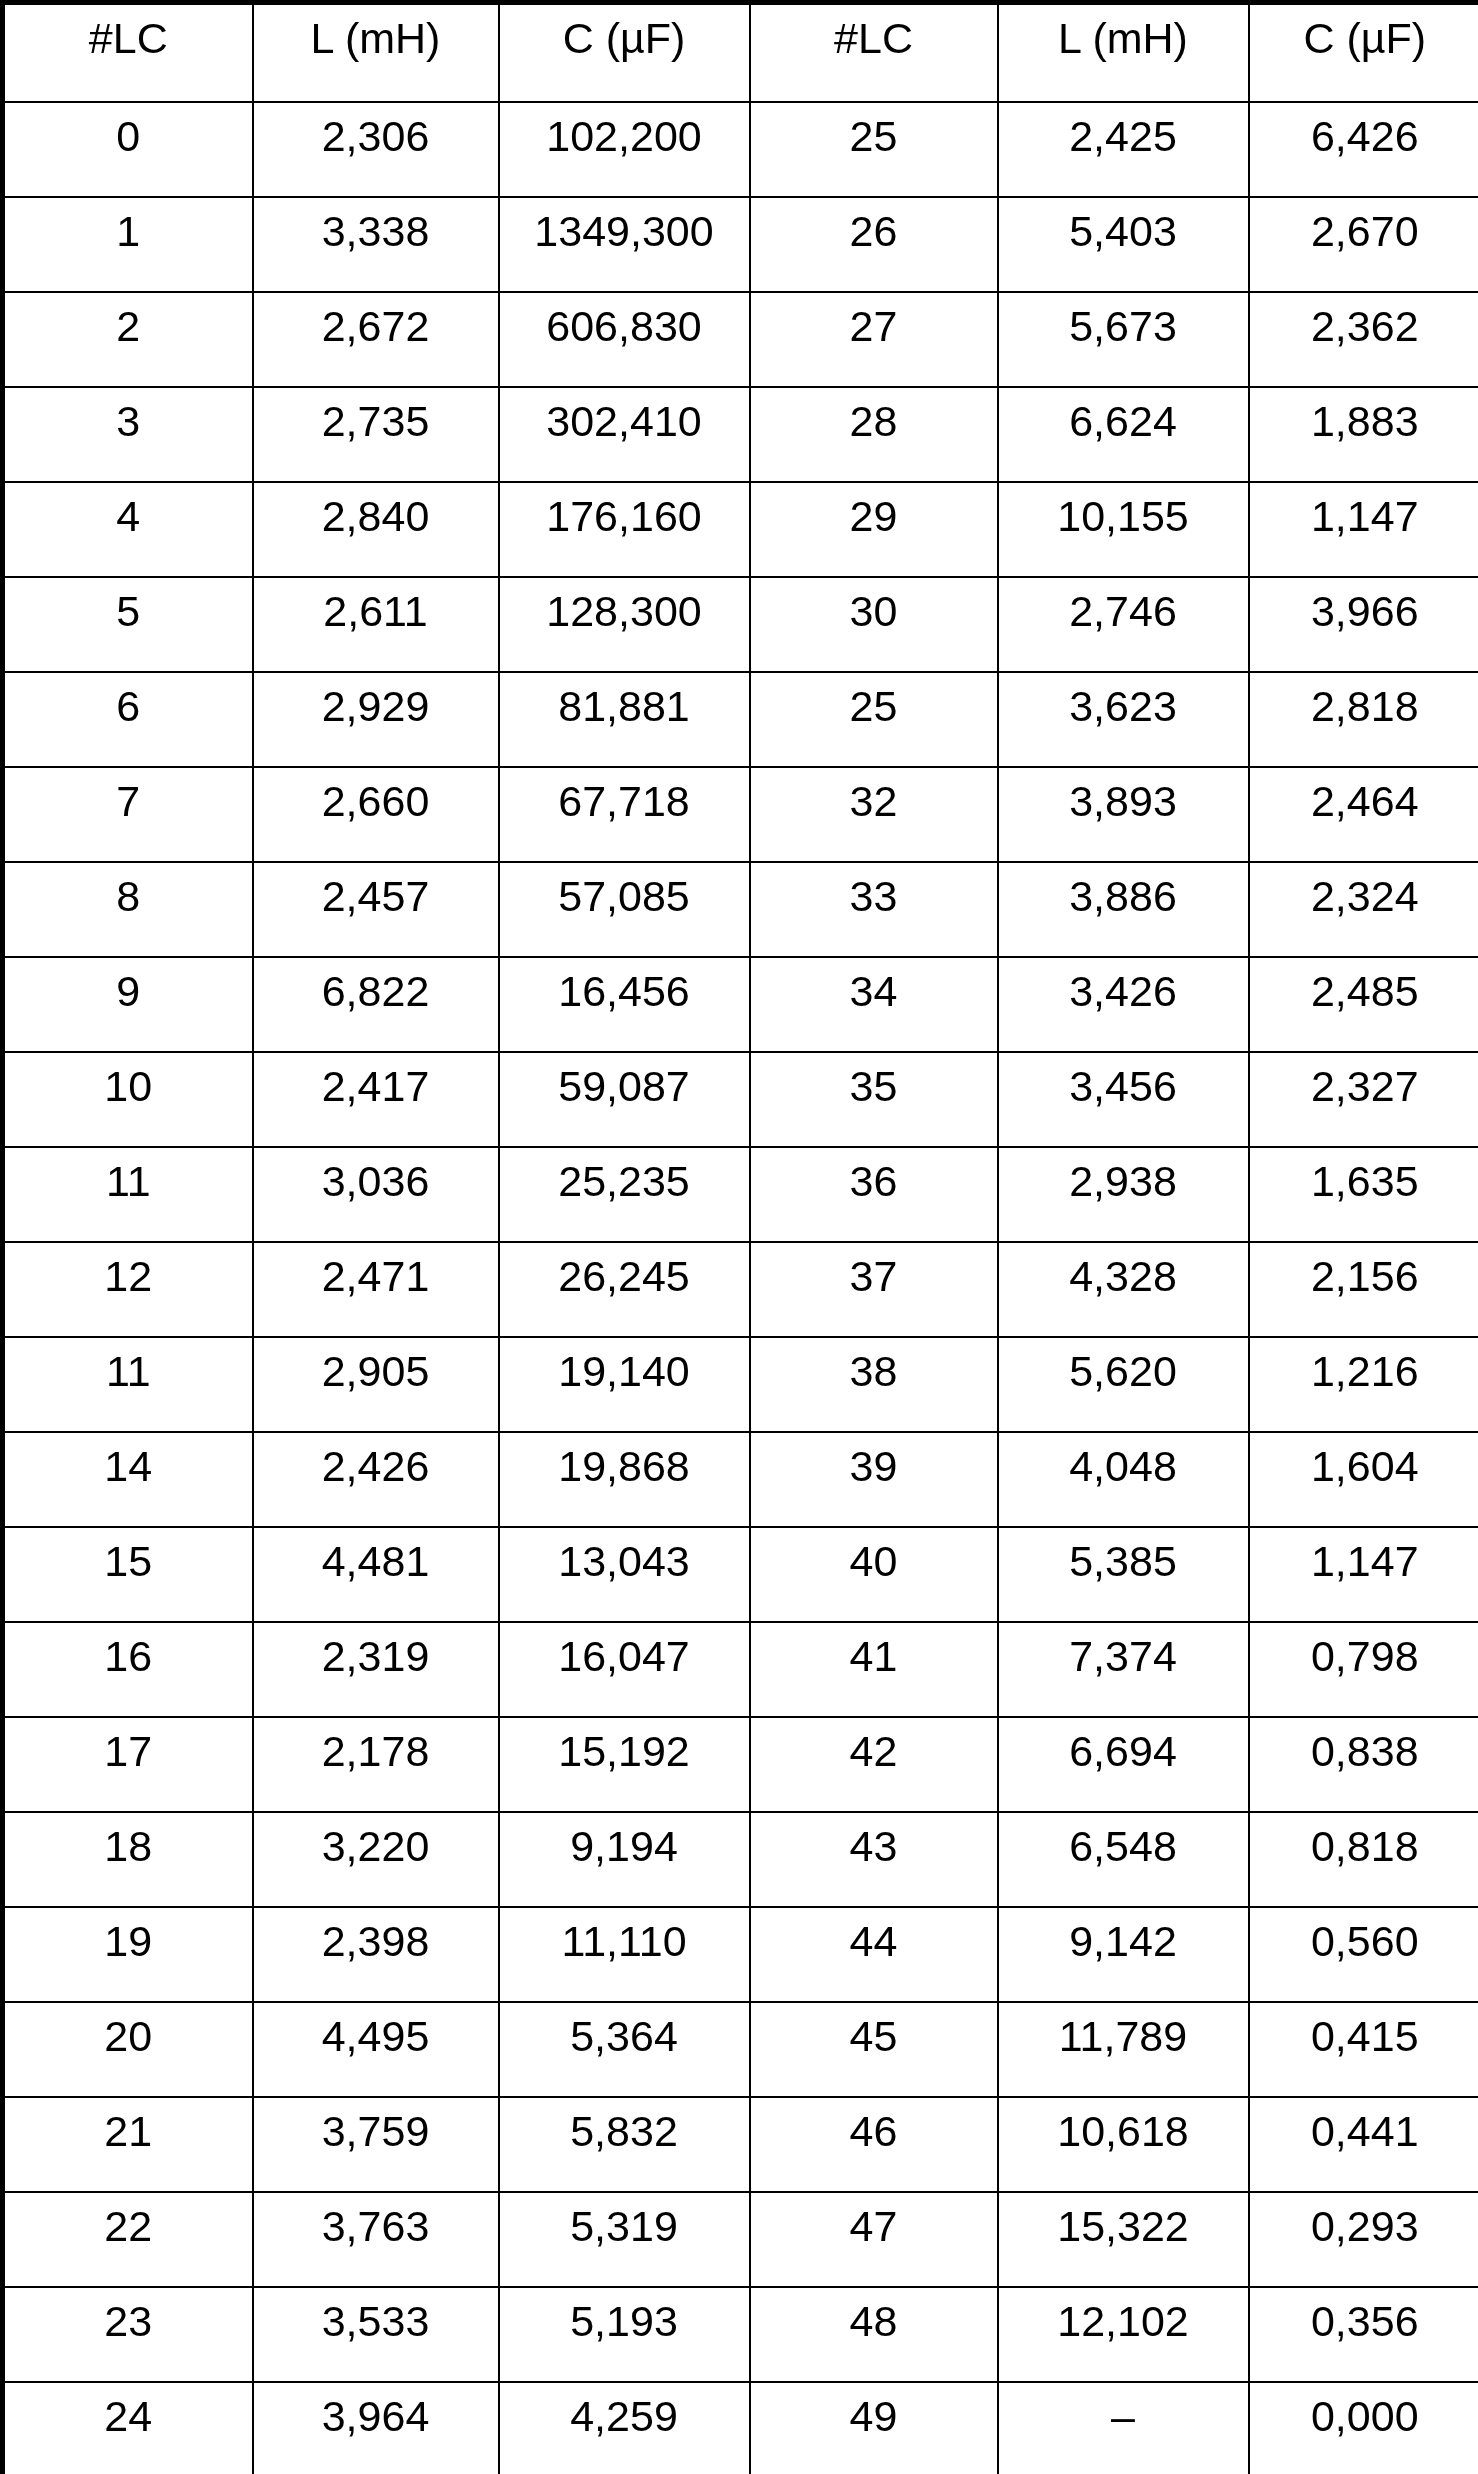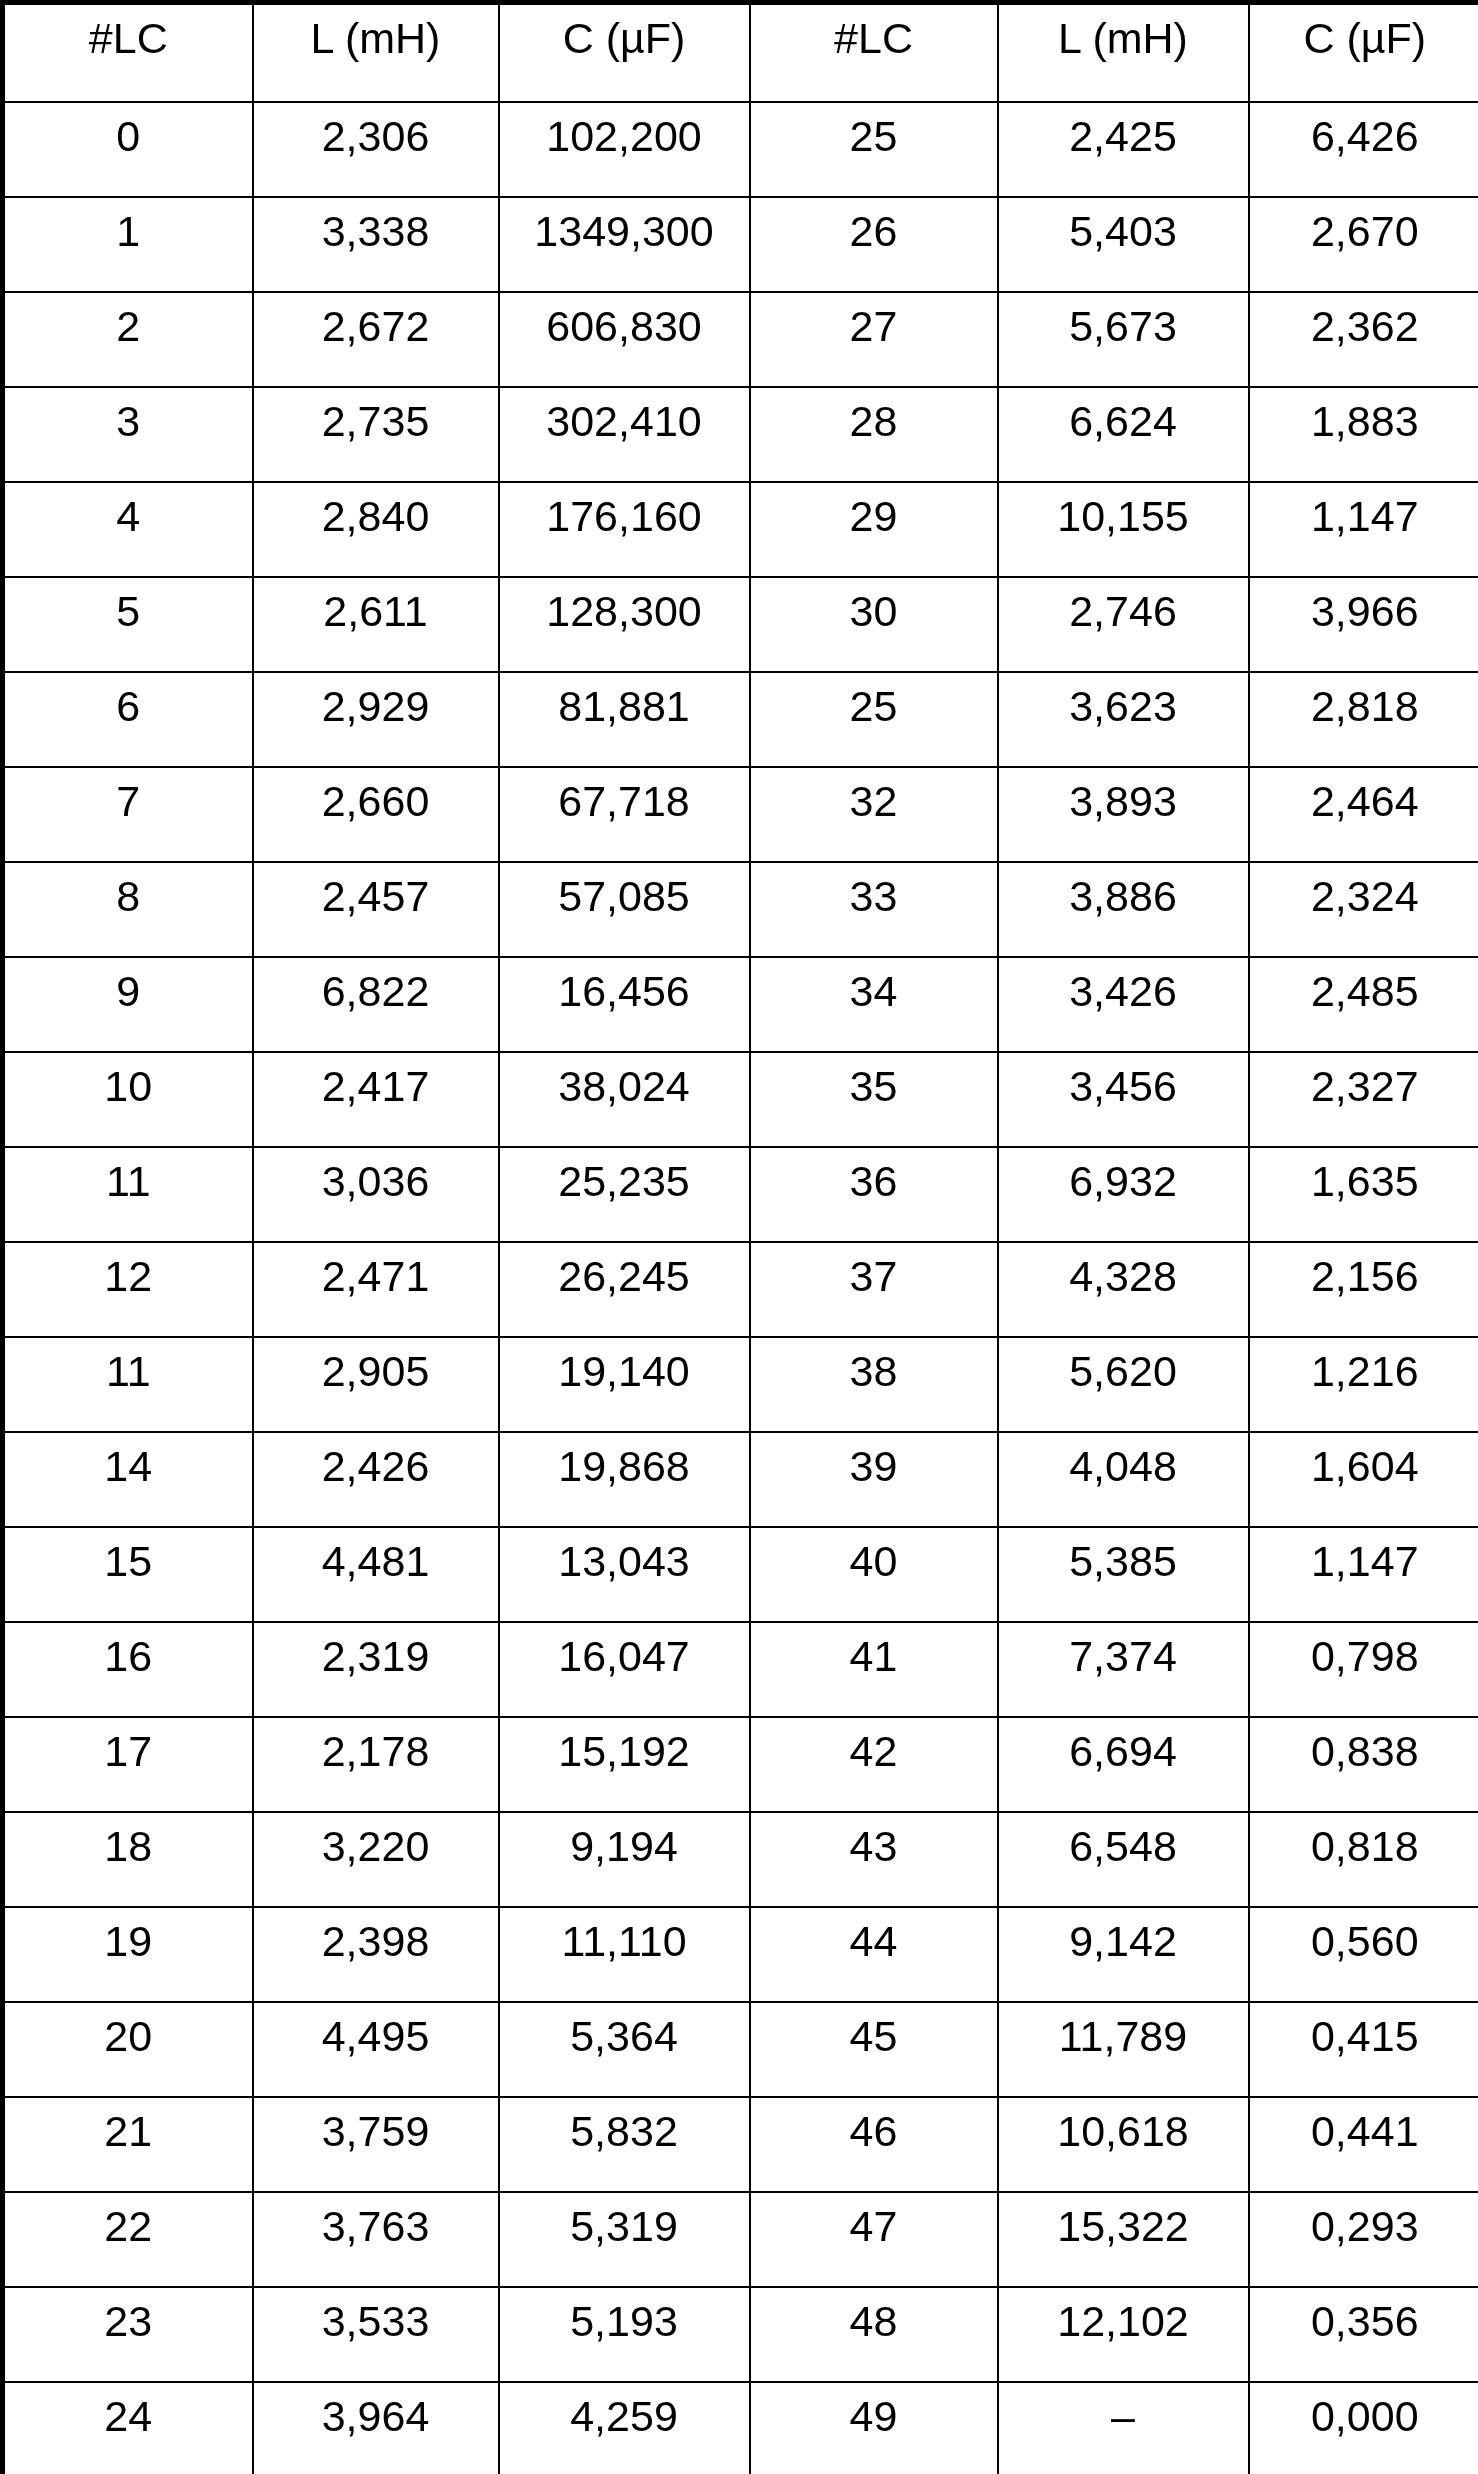--- a/index.html
+++ b/index.html
@@ -137,31 +137,31 @@
           <td>9</td>
           <td>6,822</td>
           <td>16,456</td>
           <td>34</td>
           <td>3,426</td>
           <td>2,485</td>
         </tr>
         <tr>
           <td>10</td>
           <td>2,417</td>
-          <td>38,024</td>
+          <td>59,087</td>
           <td>35</td>
           <td>3,456</td>
           <td>2,327</td>
         </tr>
         <tr>
           <td>11</td>
           <td>3,036</td>
           <td>25,235</td>
           <td>36</td>
-          <td>6,932</td>
+          <td>2,938</td>
           <td>1,635</td>
         </tr>
         <tr>
           <td>12</td>
           <td>2,471</td>
           <td>26,245</td>
           <td>37</td>
           <td>4,328</td>
           <td>2,156</td>
         </tr>

